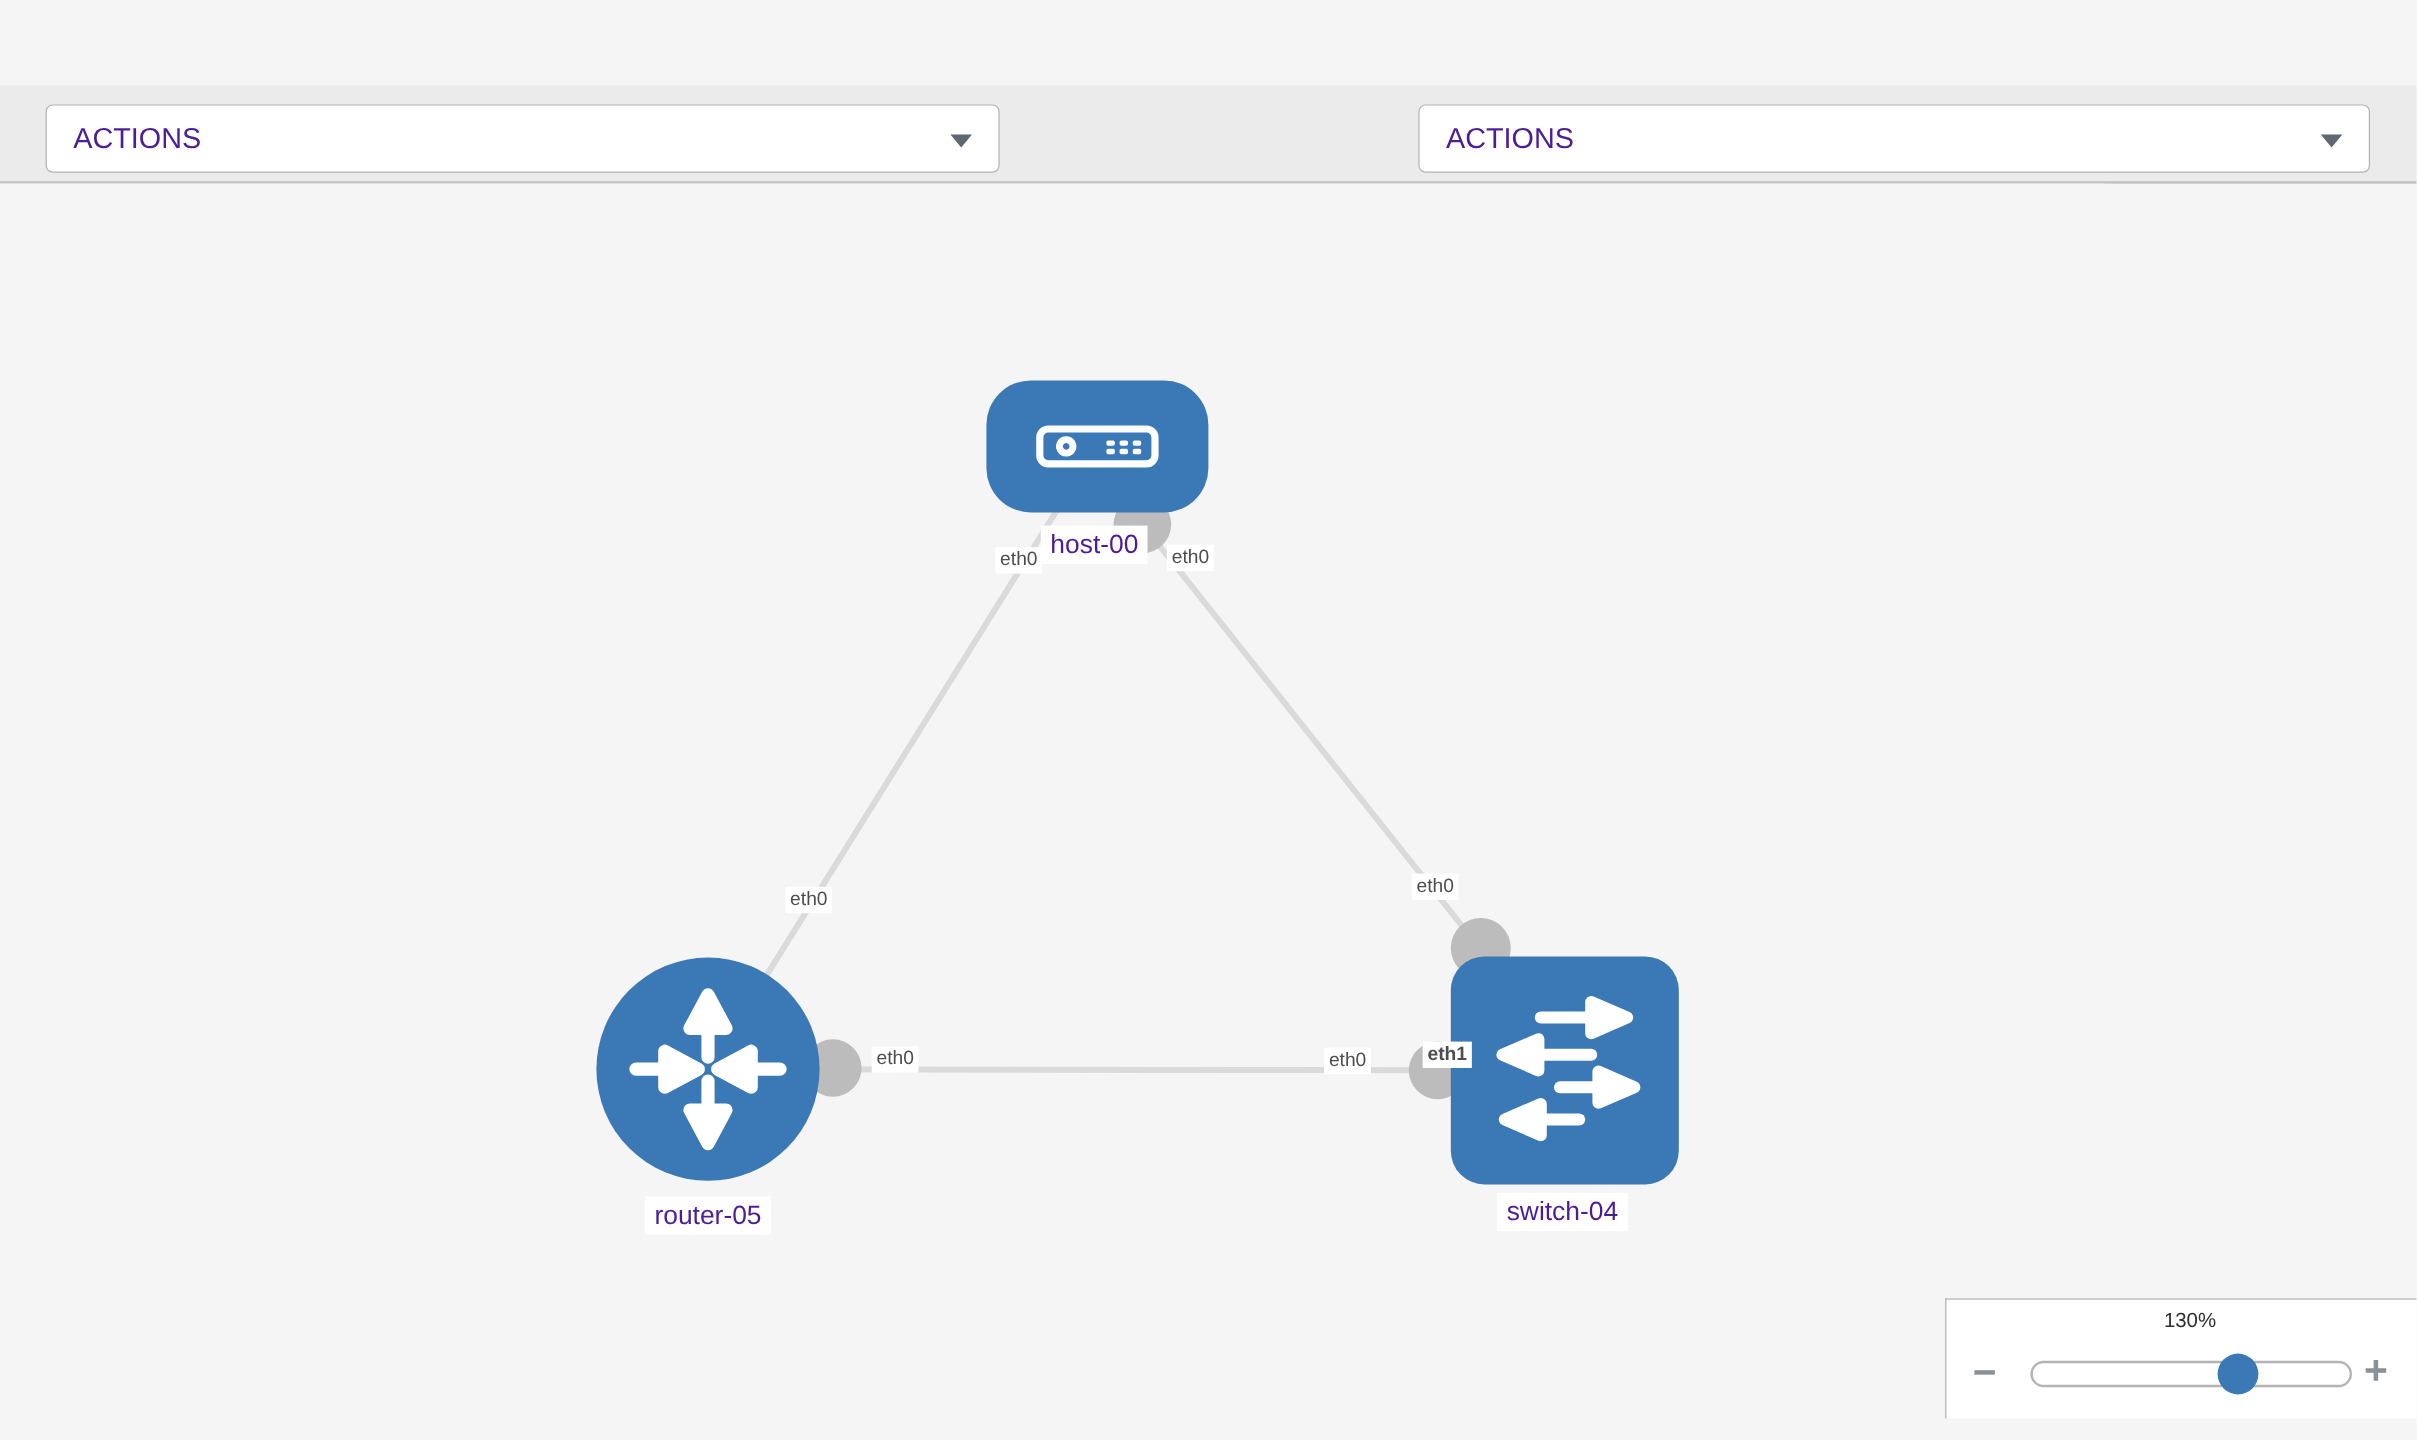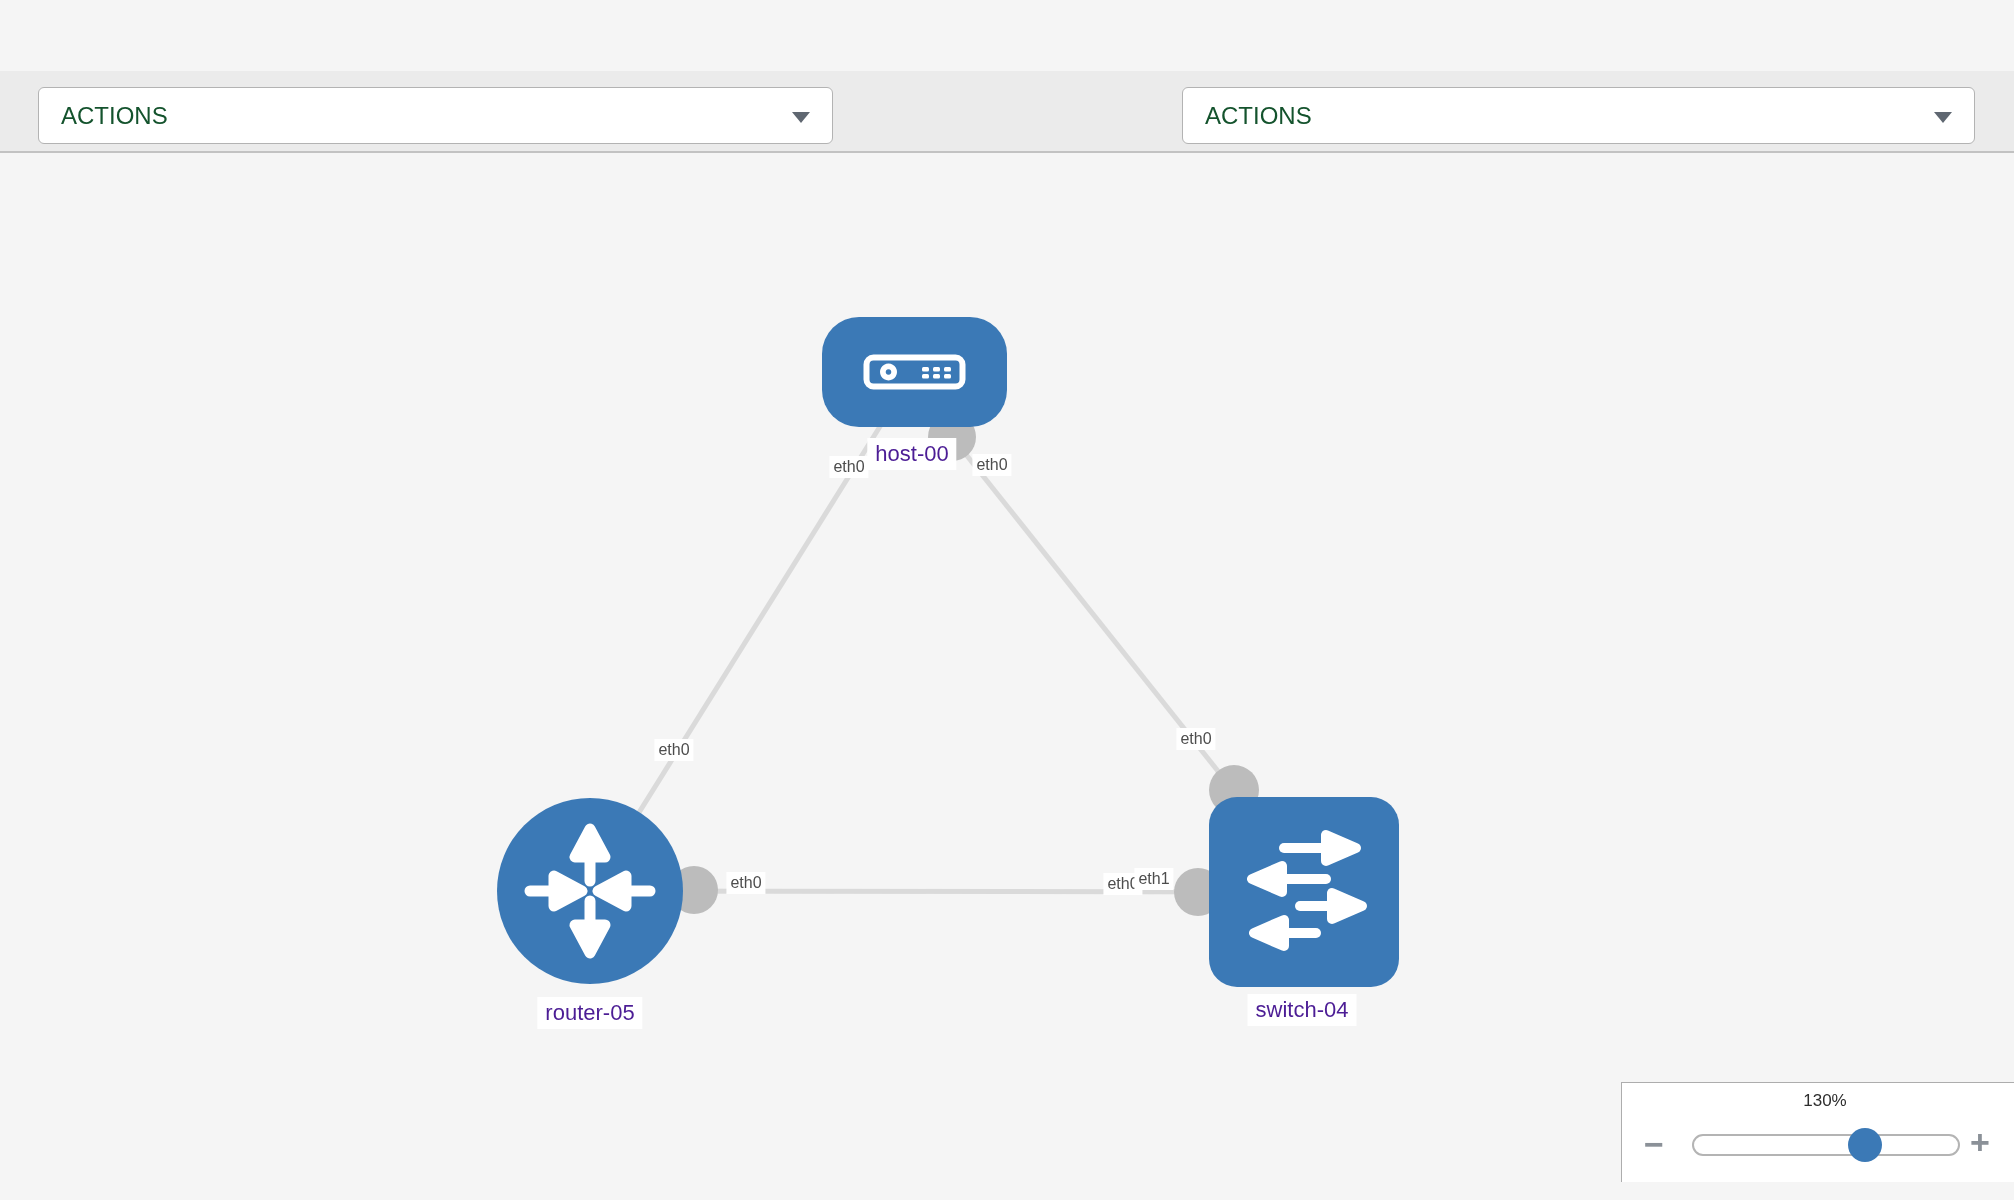--- a/index.html
+++ b/index.html
@@ -23,21 +23,21 @@
     display:flex;align-items:center;justify-content:center;cursor:pointer;
   }
   
   .toolbar{
     position:absolute;left:0;top:71px;width:2014px;height:82px;
     background:#ebebeb;border-bottom:2px solid #c2c2c2;box-sizing:border-box;
   }
   .dropdown{
     position:absolute;top:16px;height:57px;background:#ffffff;
     border:1px solid #b3b3b3;border-radius:6px;box-sizing:border-box;
-    color:#14532d;font-size:24px;line-height:55px;padding-left:22px;
+    color:#4c1d95;font-size:24px;line-height:55px;padding-left:22px;
     cursor:pointer;
   }
   .dd-actions{left:38px;width:795px;}
   .dd-search{left:1182px;width:793px;}
   .caret{
     position:absolute;right:22px;top:24px;width:0;height:0;
     border-left:9px solid transparent;border-right:9px solid transparent;
     border-top:11px solid #5f6771;
   }
   .tool-icon{position:absolute;top:97px;width:36px;height:36px;cursor:pointer;}
@@ -178,21 +178,21 @@
         </g>
       </g>
     </svg>
 
     <span class="if-label" style="left:849px;top:314px;">eth0</span>
     <span class="if-label" style="left:992px;top:312px;">eth0</span>
     <span class="if-label" style="left:674px;top:597px;">eth0</span>
     <span class="if-label" style="left:1196px;top:586px;">eth0</span>
     <span class="if-label" style="left:746px;top:730px;">eth0</span>
     <span class="if-label" style="left:1123px;top:731px;">eth0</span>
-    <span class="if-label" style="left:1154px;top:726px;">eth1</span>
+    <span class="if-label" style="left:1206px;top:726px;font-weight:bold;">eth1</span>
 
     <span class="node-label" style="left:912px;top:301px;">host-00</span>
     <span class="node-label" style="left:590px;top:860px;">router-05</span>
     <span class="node-label" style="left:1302px;top:857px;">switch-04</span>
   </div>
 
   <div class="zoom-panel">
     <div class="zoom-percent">130%</div>
     <div class="zoom-minus">−</div>
     <div class="zoom-track"></div>

